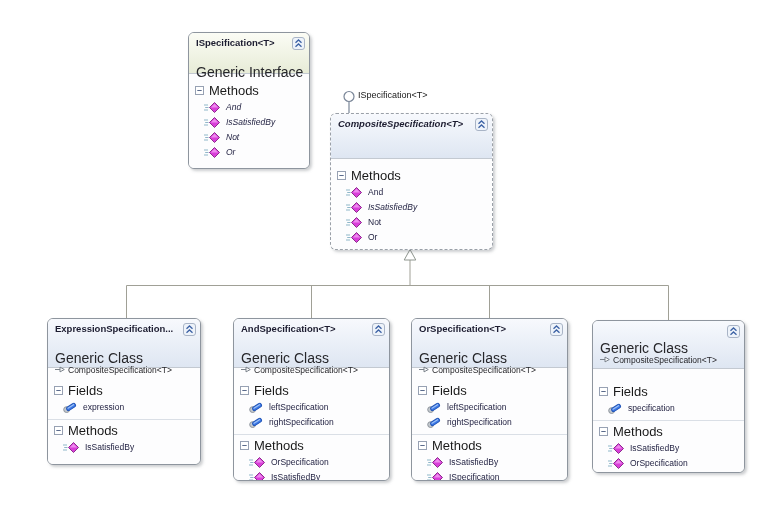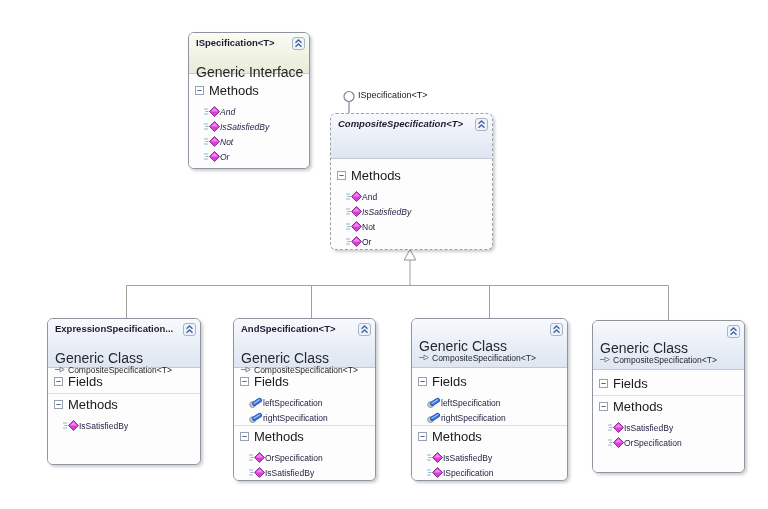--- a/index.html
+++ b/index.html
@@ -16,26 +16,26 @@
               border-bottom:1px solid #c3c9d1;}
   .box-header.green{background:linear-gradient(#fbfcf5,#e7ecd7);}
   .box-header.blue{background:linear-gradient(#f7f9fd,#dee6f2);}
   .box-title{font-size:9.5px;font-weight:bold;color:#1c1c30;white-space:nowrap;line-height:12px;}
   .abstract .box-title{font-style:italic;}
   .box-subtitle{font-size:14px;color:#26262a;line-height:11px;margin-top:18px;white-space:nowrap;}
   .base-row{display:flex;align-items:center;gap:3px;font-size:8.5px;color:#26262a;
             line-height:11px;margin-top:1px;white-space:nowrap;}
   .collapse-btn{position:absolute;top:3px;right:4px;width:13px;height:13px;cursor:pointer;}
 
-  .box-body{flex:1;padding-top:6px;background:#fdfdfe;}
+  .box-body{flex:1;padding-top:15px;background:#fdfdfe;}
   .box-body.gap{padding-top:9px;}
   .section + .section{border-top:1px solid #dadfe6;margin-top:2px;padding-top:3px;}
   .section-row{display:flex;align-items:center;gap:5px;height:14px;padding-left:6px;margin-bottom:5px;}
   .section-label{font-size:13px;color:#1a1a1a;}
-  .member-row{display:flex;align-items:flex-end;height:15px;padding-left:15px;}
+  .member-row{display:flex;align-items:flex-start;gap:6px;height:15px;padding-left:15px;}
   .member-name{font-size:8.5px;color:#1d1d3e;white-space:nowrap;}
   .member-row.italic .member-name{font-style:italic;}
 
   .lollipop-label{position:absolute;left:358px;top:90px;font-size:9px;color:#1a1a1a;white-space:nowrap;}
 </style>
 </head>
 <body>
 
 <div id="canvas">
 
@@ -216,20 +216,30 @@
     </div>
     <div class="box-body">
         <div class="section">
           <div class="section-row">
             <svg width="9" height="9" viewBox="0 0 9 9">
               <rect x="0.5" y="0.5" width="8" height="8" fill="#ffffff" stroke="#97a1b3"></rect>
               <line x1="2.3" y1="4.5" x2="6.7" y2="4.5" stroke="#5b6b8c" stroke-width="1"></line>
             </svg>
             <span class="section-label">Fields</span>
           </div>
+          <div class="member-row">
+            <svg width="14" height="11" viewBox="0 0 14 11">
+              <circle cx="3.6" cy="7.6" r="2.9" fill="#c4c9cf" stroke="#8d939b"></circle>
+              <g transform="rotate(-33 8 5)">
+                <rect x="3.2" y="3.1" width="9.8" height="3.8" rx="1.9" fill="#3c79e8" stroke="#2558b9"></rect>
+                <rect x="4.2" y="3.8" width="7.8" height="1.2" rx="0.6" fill="#9dc0f5"></rect>
+              </g>
+            </svg>
+            <span class="member-name">expression</span>
+          </div>
         </div>
         <div class="section">
           <div class="section-row">
             <svg width="9" height="9" viewBox="0 0 9 9">
               <rect x="0.5" y="0.5" width="8" height="8" fill="#ffffff" stroke="#97a1b3"></rect>
               <line x1="2.3" y1="4.5" x2="6.7" y2="4.5" stroke="#5b6b8c" stroke-width="1"></line>
             </svg>
             <span class="section-label">Methods</span>
           </div>
           <div class="member-row">
@@ -241,21 +251,21 @@
               </g>
               <polygon points="10.5,0.5 15.5,5.5 10.5,10.5 5.5,5.5" fill="#d93ed9" stroke="#8d2d8d"></polygon>
               <polygon points="10.5,1.8 14.1,5.4 6.9,5.4" fill="#ee8aee"></polygon>
             </svg>
             <span class="member-name">IsSatisfiedBy</span>
           </div>
         </div>
       </div>
   </div>
 
-  <div class="uml-box" style="left:233px;top:318px;width:143px;height:163px;">
+  <div class="uml-box" style="left:233px;top:318px;width:157px;height:163px;">
     <div class="box-header blue" style="height:49px;">
       <div class="box-title">AndSpecification&lt;T&gt;</div>
       <div class="box-subtitle">Generic Class</div>
       <div class="base-row">
           <span class="base-arrow"><svg width="10" height="7" viewBox="0 0 10 7">
               <line x1="0" y1="3.5" x2="5" y2="3.5" stroke="#7b828b"></line>
               <polygon points="5,1.1 9.3,3.5 5,5.9" fill="#fdfdfd" stroke="#7b828b"></polygon>
             </svg></span>
           <span>CompositeSpecification&lt;T&gt;</span>
         </div>
@@ -326,20 +336,21 @@
               <polygon points="10.5,1.8 14.1,5.4 6.9,5.4" fill="#ee8aee"></polygon>
             </svg>
             <span class="member-name">IsSatisfiedBy</span>
           </div>
         </div>
       </div>
   </div>
 
   <div class="uml-box" style="left:411px;top:318px;width:157px;height:163px;">
     <div class="box-header blue" style="height:49px;">
+      <div class="box-title">OrSpecification&lt;T&gt;</div>
       <div class="box-subtitle">Generic Class</div>
       <div class="base-row">
           <span class="base-arrow"><svg width="10" height="7" viewBox="0 0 10 7">
               <line x1="0" y1="3.5" x2="5" y2="3.5" stroke="#7b828b"></line>
               <polygon points="5,1.1 9.3,3.5 5,5.9" fill="#fdfdfd" stroke="#7b828b"></polygon>
             </svg></span>
           <span>CompositeSpecification&lt;T&gt;</span>
         </div>
       <div class="collapse-btn"><svg width="13" height="13" viewBox="0 0 13 13">
             <rect x="0.5" y="0.5" width="12" height="12" rx="2.5" fill="#eef3fa" stroke="#a9b4c6"></rect>
@@ -431,20 +442,30 @@
     </div>
     <div class="box-body">
         <div class="section">
           <div class="section-row">
             <svg width="9" height="9" viewBox="0 0 9 9">
               <rect x="0.5" y="0.5" width="8" height="8" fill="#ffffff" stroke="#97a1b3"></rect>
               <line x1="2.3" y1="4.5" x2="6.7" y2="4.5" stroke="#5b6b8c" stroke-width="1"></line>
             </svg>
             <span class="section-label">Fields</span>
           </div>
+          <div class="member-row">
+            <svg width="14" height="11" viewBox="0 0 14 11">
+              <circle cx="3.6" cy="7.6" r="2.9" fill="#c4c9cf" stroke="#8d939b"></circle>
+              <g transform="rotate(-33 8 5)">
+                <rect x="3.2" y="3.1" width="9.8" height="3.8" rx="1.9" fill="#3c79e8" stroke="#2558b9"></rect>
+                <rect x="4.2" y="3.8" width="7.8" height="1.2" rx="0.6" fill="#9dc0f5"></rect>
+              </g>
+            </svg>
+            <span class="member-name">specification</span>
+          </div>
         </div>
         <div class="section">
           <div class="section-row">
             <svg width="9" height="9" viewBox="0 0 9 9">
               <rect x="0.5" y="0.5" width="8" height="8" fill="#ffffff" stroke="#97a1b3"></rect>
               <line x1="2.3" y1="4.5" x2="6.7" y2="4.5" stroke="#5b6b8c" stroke-width="1"></line>
             </svg>
             <span class="section-label">Methods</span>
           </div>
           <div class="member-row">

